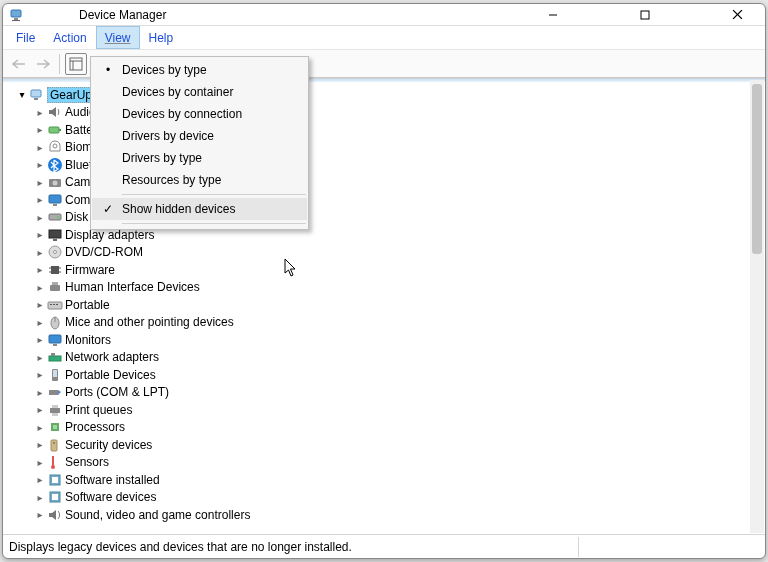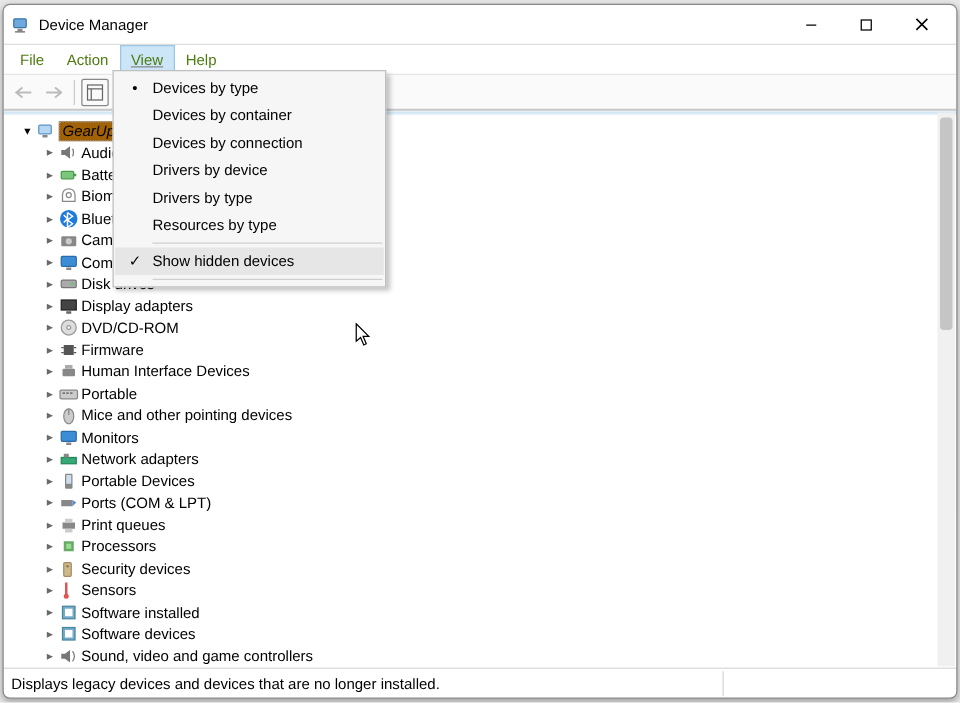--- a/index.html
+++ b/index.html
@@ -1,29 +1,29 @@
 <!DOCTYPE html>
 <html><head>
 <meta charset="utf-8">
 <style>
   * { box-sizing: border-box; margin: 0; padding: 0; font-family: "Segoe UI", Arial, sans-serif; font-size: 12px; }
   body { background: #e8e8e8; width: 768px; height: 562px; overflow: hidden; }
   .window { width: 764px; height: 556px; margin: 3px 2px; background: #fff; border: 1px solid #888; border-radius: 6px; box-shadow: 0 2px 6px rgba(0,0,0,0.3); display: flex; flex-direction: column; position: relative; overflow: hidden; }
 
   
-  .titlebar { height: 32px; display: flex; align-items: center; padding: 0 6px; border-bottom: 1px solid #ddd; }
+  .titlebar { height: 22px; display: flex; align-items: center; padding: 0 6px; border-bottom: 1px solid #ddd; gap: 48px; }
   .titlebar .app-icon { width: 16px; height: 16px; margin-right: 6px; }
   .titlebar .title { flex: 0 0 auto; font-size: 12px; color: #000; }
   .titlebar .spacer { flex: 1; }
   .titlebar .win-btn { width: 44px; height: 28px; display: flex; align-items: center; justify-content: center; }
   .titlebar .win-btn svg { display: block; }
 
   
   .menubar { height: 24px; display: flex; align-items: stretch; padding: 0 4px; border-bottom: 1px solid #e6e6e6; }
-  .menubar .menu-item { padding: 0 9px; display: flex; align-items: center; font-size: 12px; color: #4d7c0f; }
+  .menubar .menu-item { padding: 0 9px; display: flex; align-items: center; font-size: 12px; color: #1d4ed8; }
   .menubar .menu-item.active { background: #cde6f7; border: 1px solid #9cc6e6; padding: 0 8px; }
   .menubar .menu-item.active span { text-decoration: underline; text-decoration-color: #888; }
   .menubar .menu-item:not(.active) span { }
 
   
   .toolbar { height: 28px; display: flex; align-items: center; padding: 0 4px; border-bottom: 1px solid #c8c8c8; background: #fafafa; position: relative; }
   .toolbar .tb-btn { width: 22px; height: 22px; display:flex; align-items:center; justify-content:center; margin: 0 1px; border:1px solid transparent; color:#555;}
   .toolbar .tb-btn.disabled { color:#bbb;}
   .toolbar .tb-sep { width:1px; height:20px; background:#ccc; margin:0 4px; }
   .toolbar .tb-btn.frame { border:1px solid #888; border-radius:2px;}
@@ -32,21 +32,21 @@
   .content { flex:1; display:flex; overflow:hidden; border-top:1px solid #d3d3d3; position:relative;}
   .tree-wrap { flex:1; overflow:hidden; position:relative; background:#fff;}
   .tree-top-line { height:3px; background: linear-gradient(#c7dff3,#eaf3fb);}
   .tree { padding: 4px 0 6px 0; }
   .tree .node { display:flex; align-items:center; height:17.5px; padding-left:14px; white-space:nowrap;}
   .tree .child .node { padding-left:32px;}
   .tree .chevron { width:10px; text-align:center; color:#6a6a6a; font-size:10px; margin-right:2px;}
   .tree .chevron.down { color:#000; }
   .tree .icon { width:16px; height:16px; margin:0 2px 0 0; display:flex; align-items:center; justify-content:center;}
   .tree .label { font-size:12px; color:#000;}
-  .tree .root-label { background:#a16207; border:1px dotted #9a9a9a; padding:0 2px;font-style:italic; }
+  .tree .root-label { background:#7dd3fc; border:1px dotted #9a9a9a; padding:0 2px; }
 
   
   .dropdown { position:absolute; left:87px; top:52px; width:219px; background:#f6f6f6; border:1px solid #bfbfbf; box-shadow: 3px 3px 4px rgba(0,0,0,0.25); z-index:100; padding:2px 1px;}
   .dropdown .dd-item { height:22px; display:flex; align-items:center; font-size:12px; color:#000; padding-left:30px; position:relative;}
   .dropdown .dd-item.hover { background:#e6e6e6;}
   .dropdown .dd-sep { height:1px; background:#d0d0d0; margin:3px 1px 3px 30px;}
   .dropdown .dd-mark { position:absolute; left:8px; width:16px; text-align:center;}
 
   
   .vscroll { position:absolute; right:1px; top:1px; bottom:1px; width:14px; background:#f0f0f0;}

